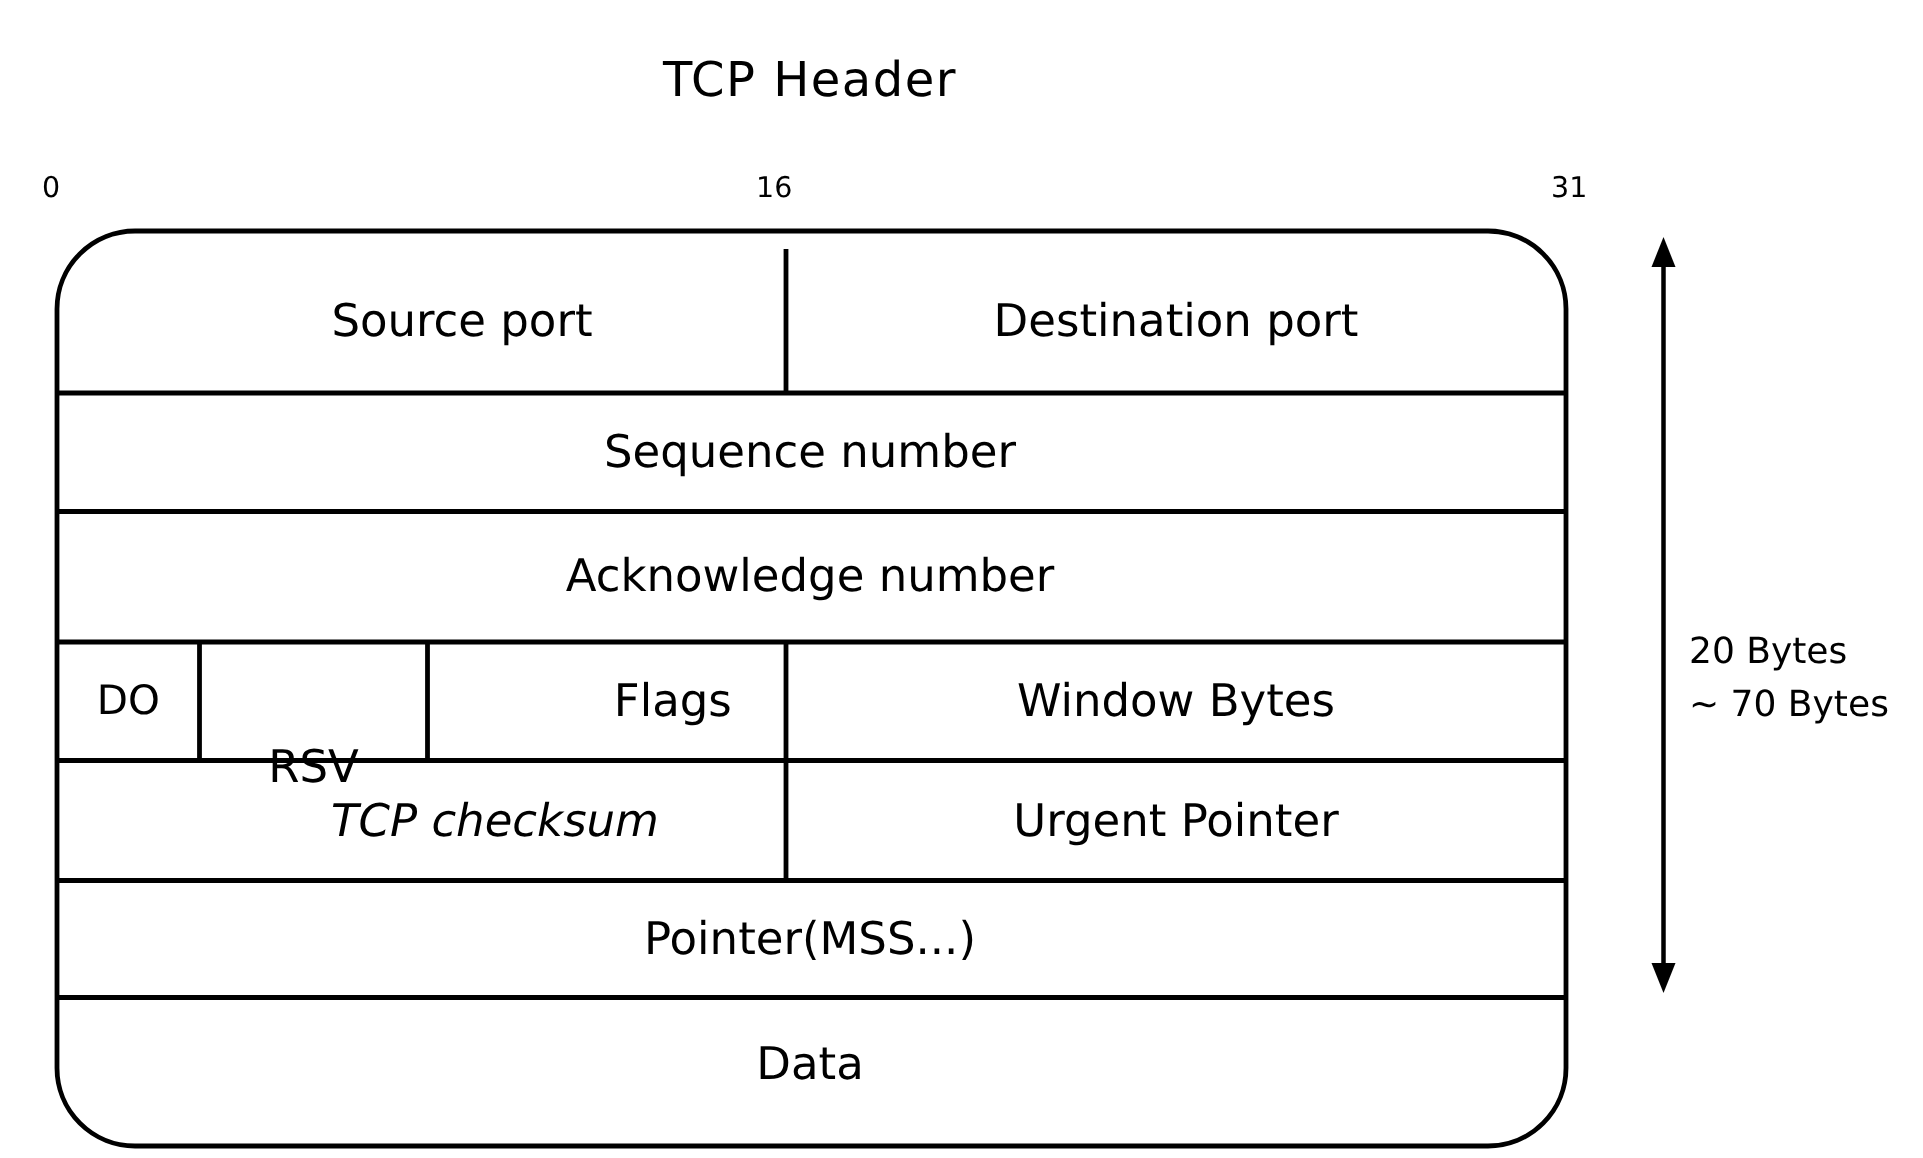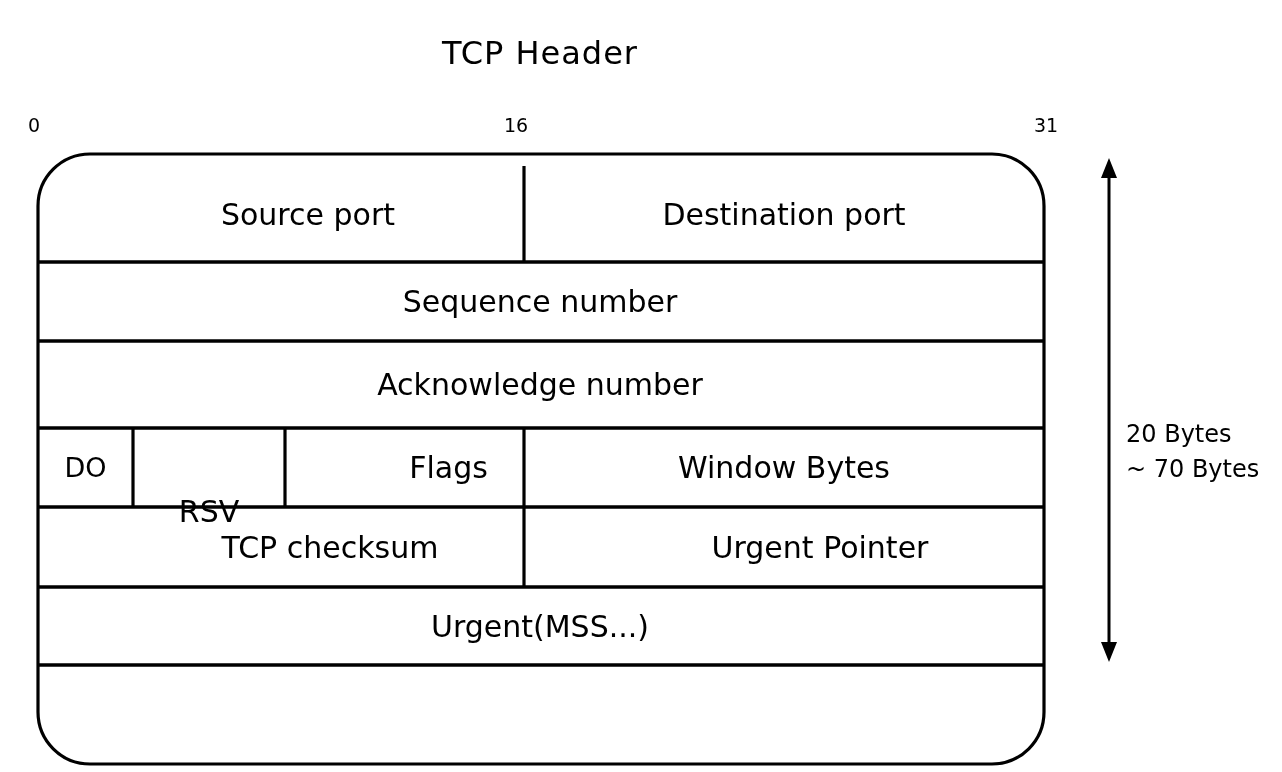--- a/index.html
+++ b/index.html
@@ -129,25 +129,26 @@
 
     <div class="field" style="left:0px;   top:110px; width:1008px; height:79px;">Sequence number</div>
 
     <div class="field" style="left:0px;   top:189px; width:1008px; height:87px;">Acknowledge number</div>
 
     <div class="field small" style="left:2px;   top:276px; width:95px;  height:79px;">DO</div>
     <div class="field" style="left:97px;  top:276px; width:152px; height:79px;margin-top:44px;">RSV</div>
     <div class="field" style="left:249px; top:276px; width:239px; height:79px;padding-left:44px;">Flags</div>
     <div class="field" style="left:488px; top:276px; width:520px; height:79px;">Window Bytes</div>
 
-    <div class="field" style="left:0px;   top:355px; width:588px; height:80px;">TCP checksum</div>
-    <div class="field" style="left:488px; top:355px; width:520px; height:80px;margin-left:36px;">Urgent Pointer</div>
+    <div class="field" style="left:0px;   top:355px; width:588px; height:80px;font-style:italic;">TCP checksum</div>
+    <div class="field" style="left:488px; top:355px; width:520px; height:80px;">Urgent Pointer</div>
 
-    <div class="field" style="left:0px;   top:435px; width:1008px; height:78px;">Urgent(MSS...)</div>
+    <div class="field" style="left:0px;   top:435px; width:1008px; height:78px;">Pointer(MSS...)</div>
 
+    <div class="field" style="left:0px;   top:513px; width:1008px; height:88px;">Data</div>
   </div>
 
   <div id="sizearrow">
     <svg width="46" height="520" viewBox="0 0 46 520">
       <line x1="23" y1="20" x2="23" y2="500" stroke="#000000" stroke-width="3"></line>
       <polygon points="23,8 15,28 31,28" fill="#000000"></polygon>
       <polygon points="23,512 15,492 31,492" fill="#000000"></polygon>
     </svg>
   </div>
 

